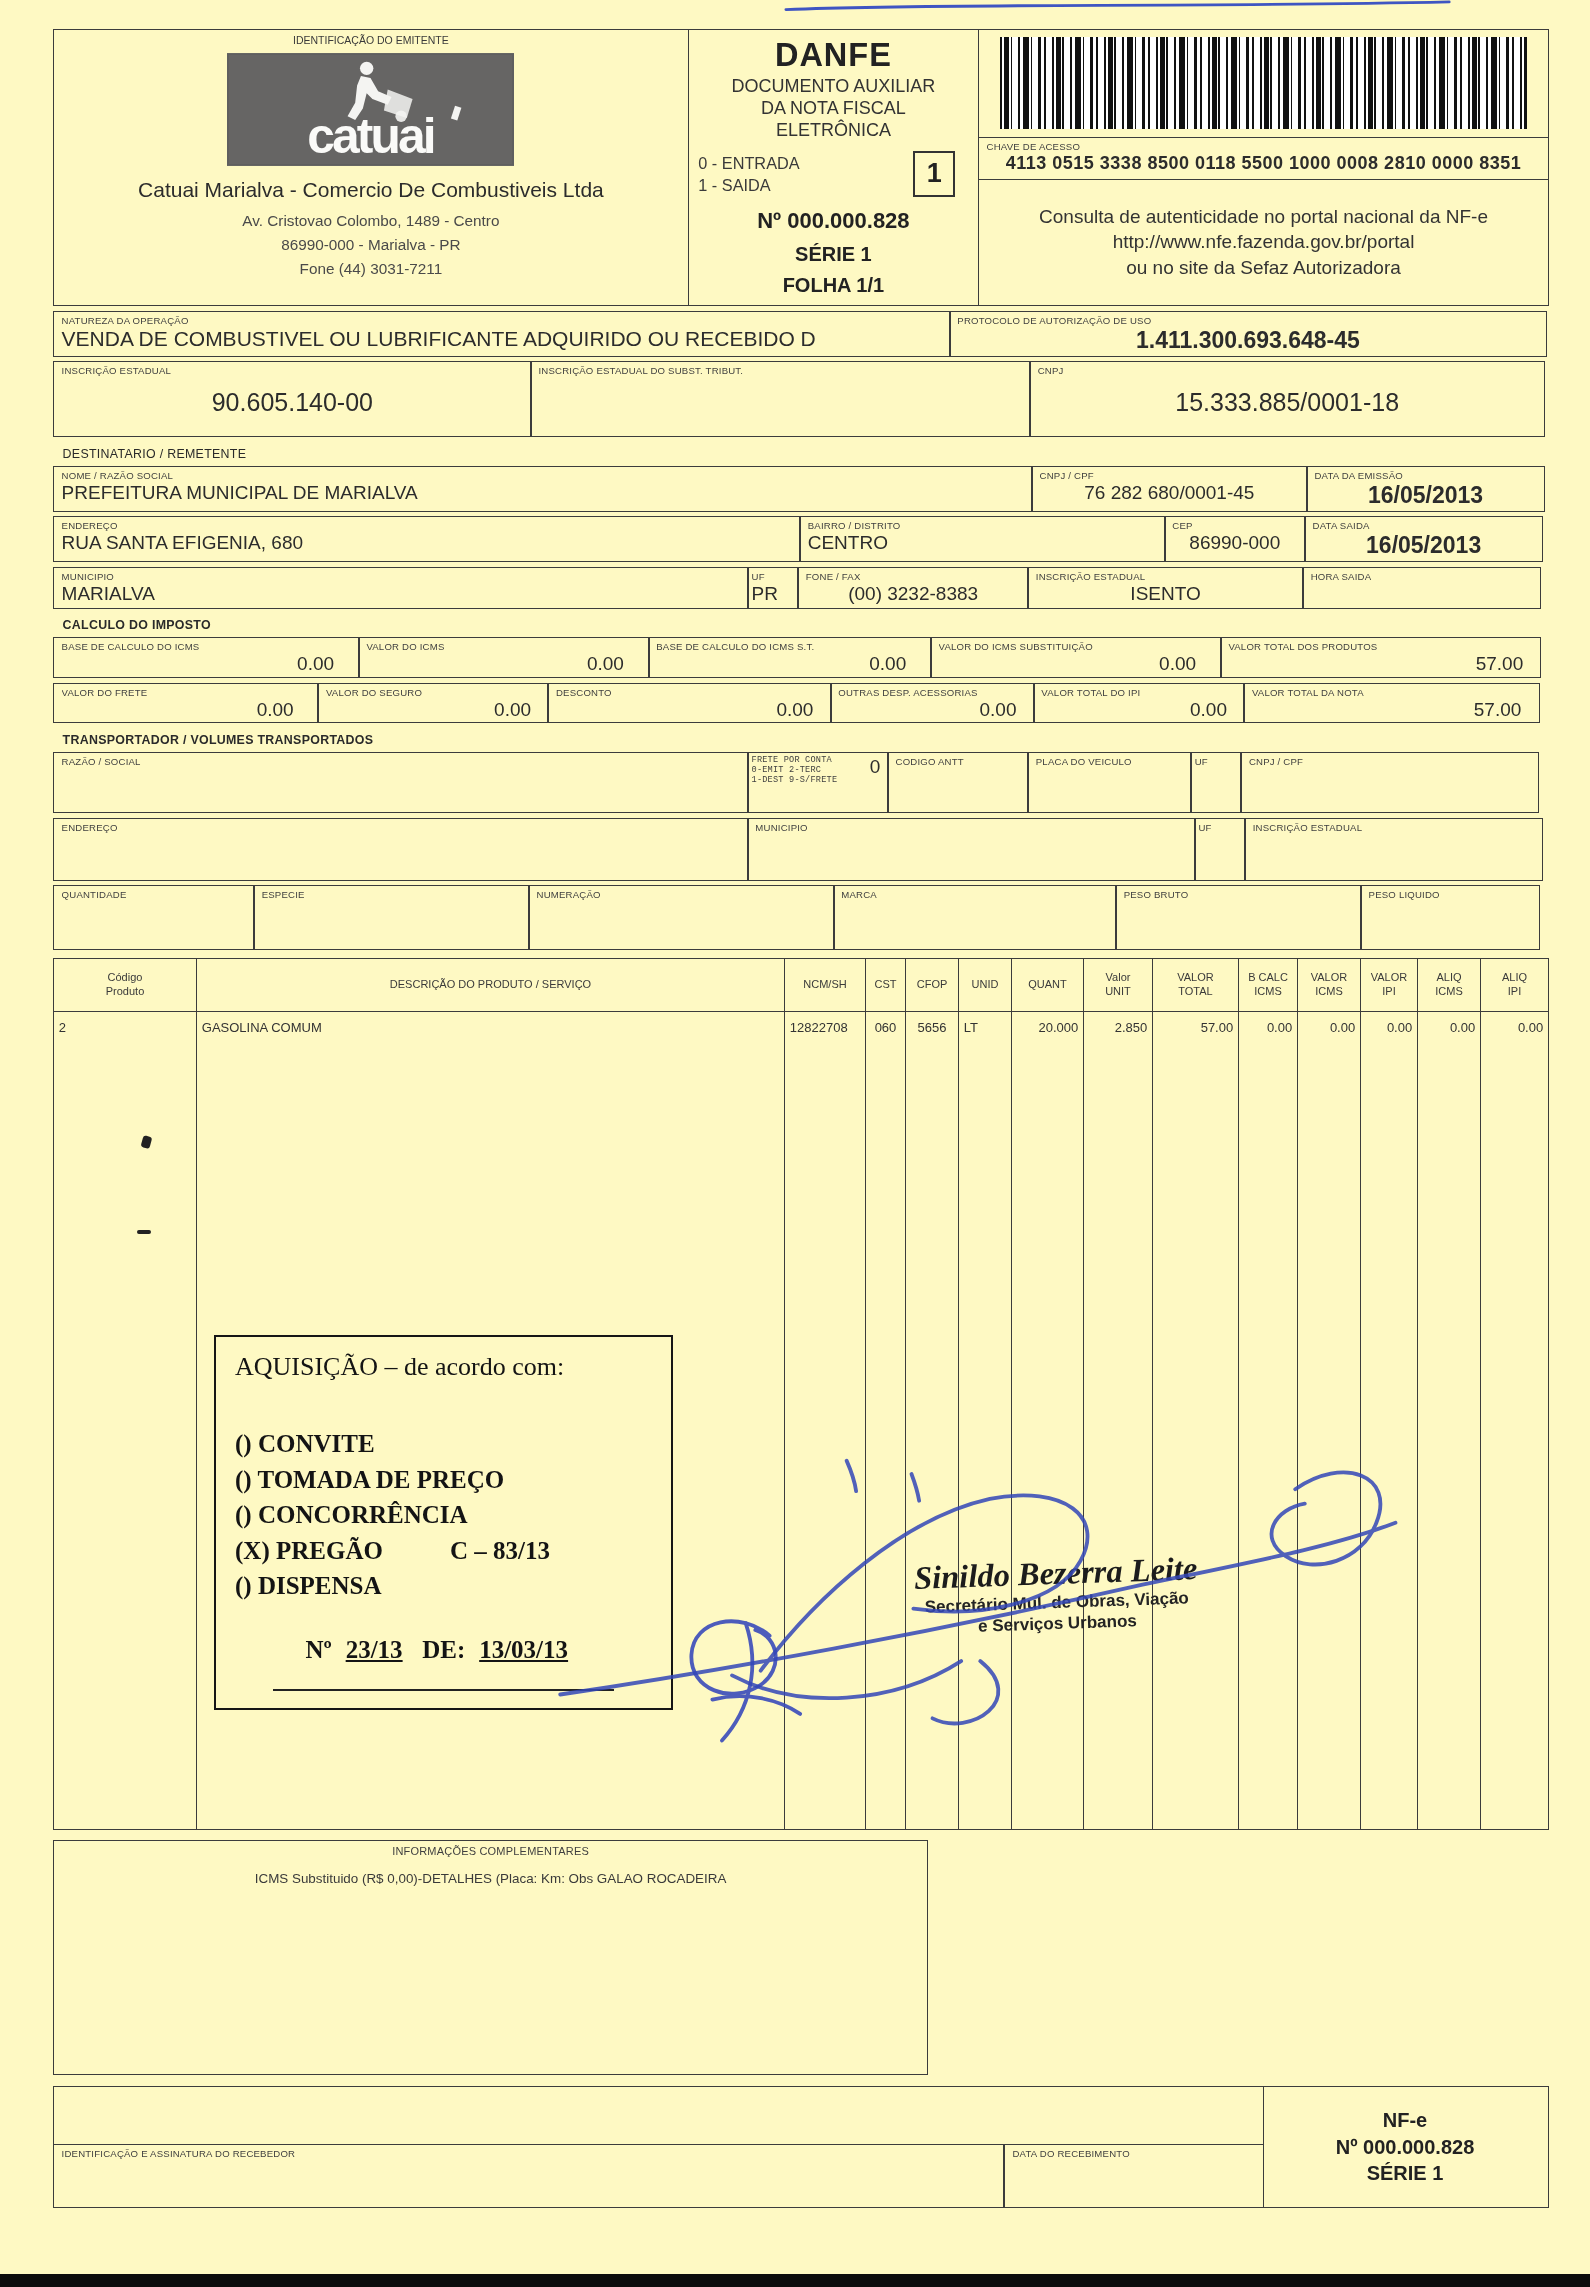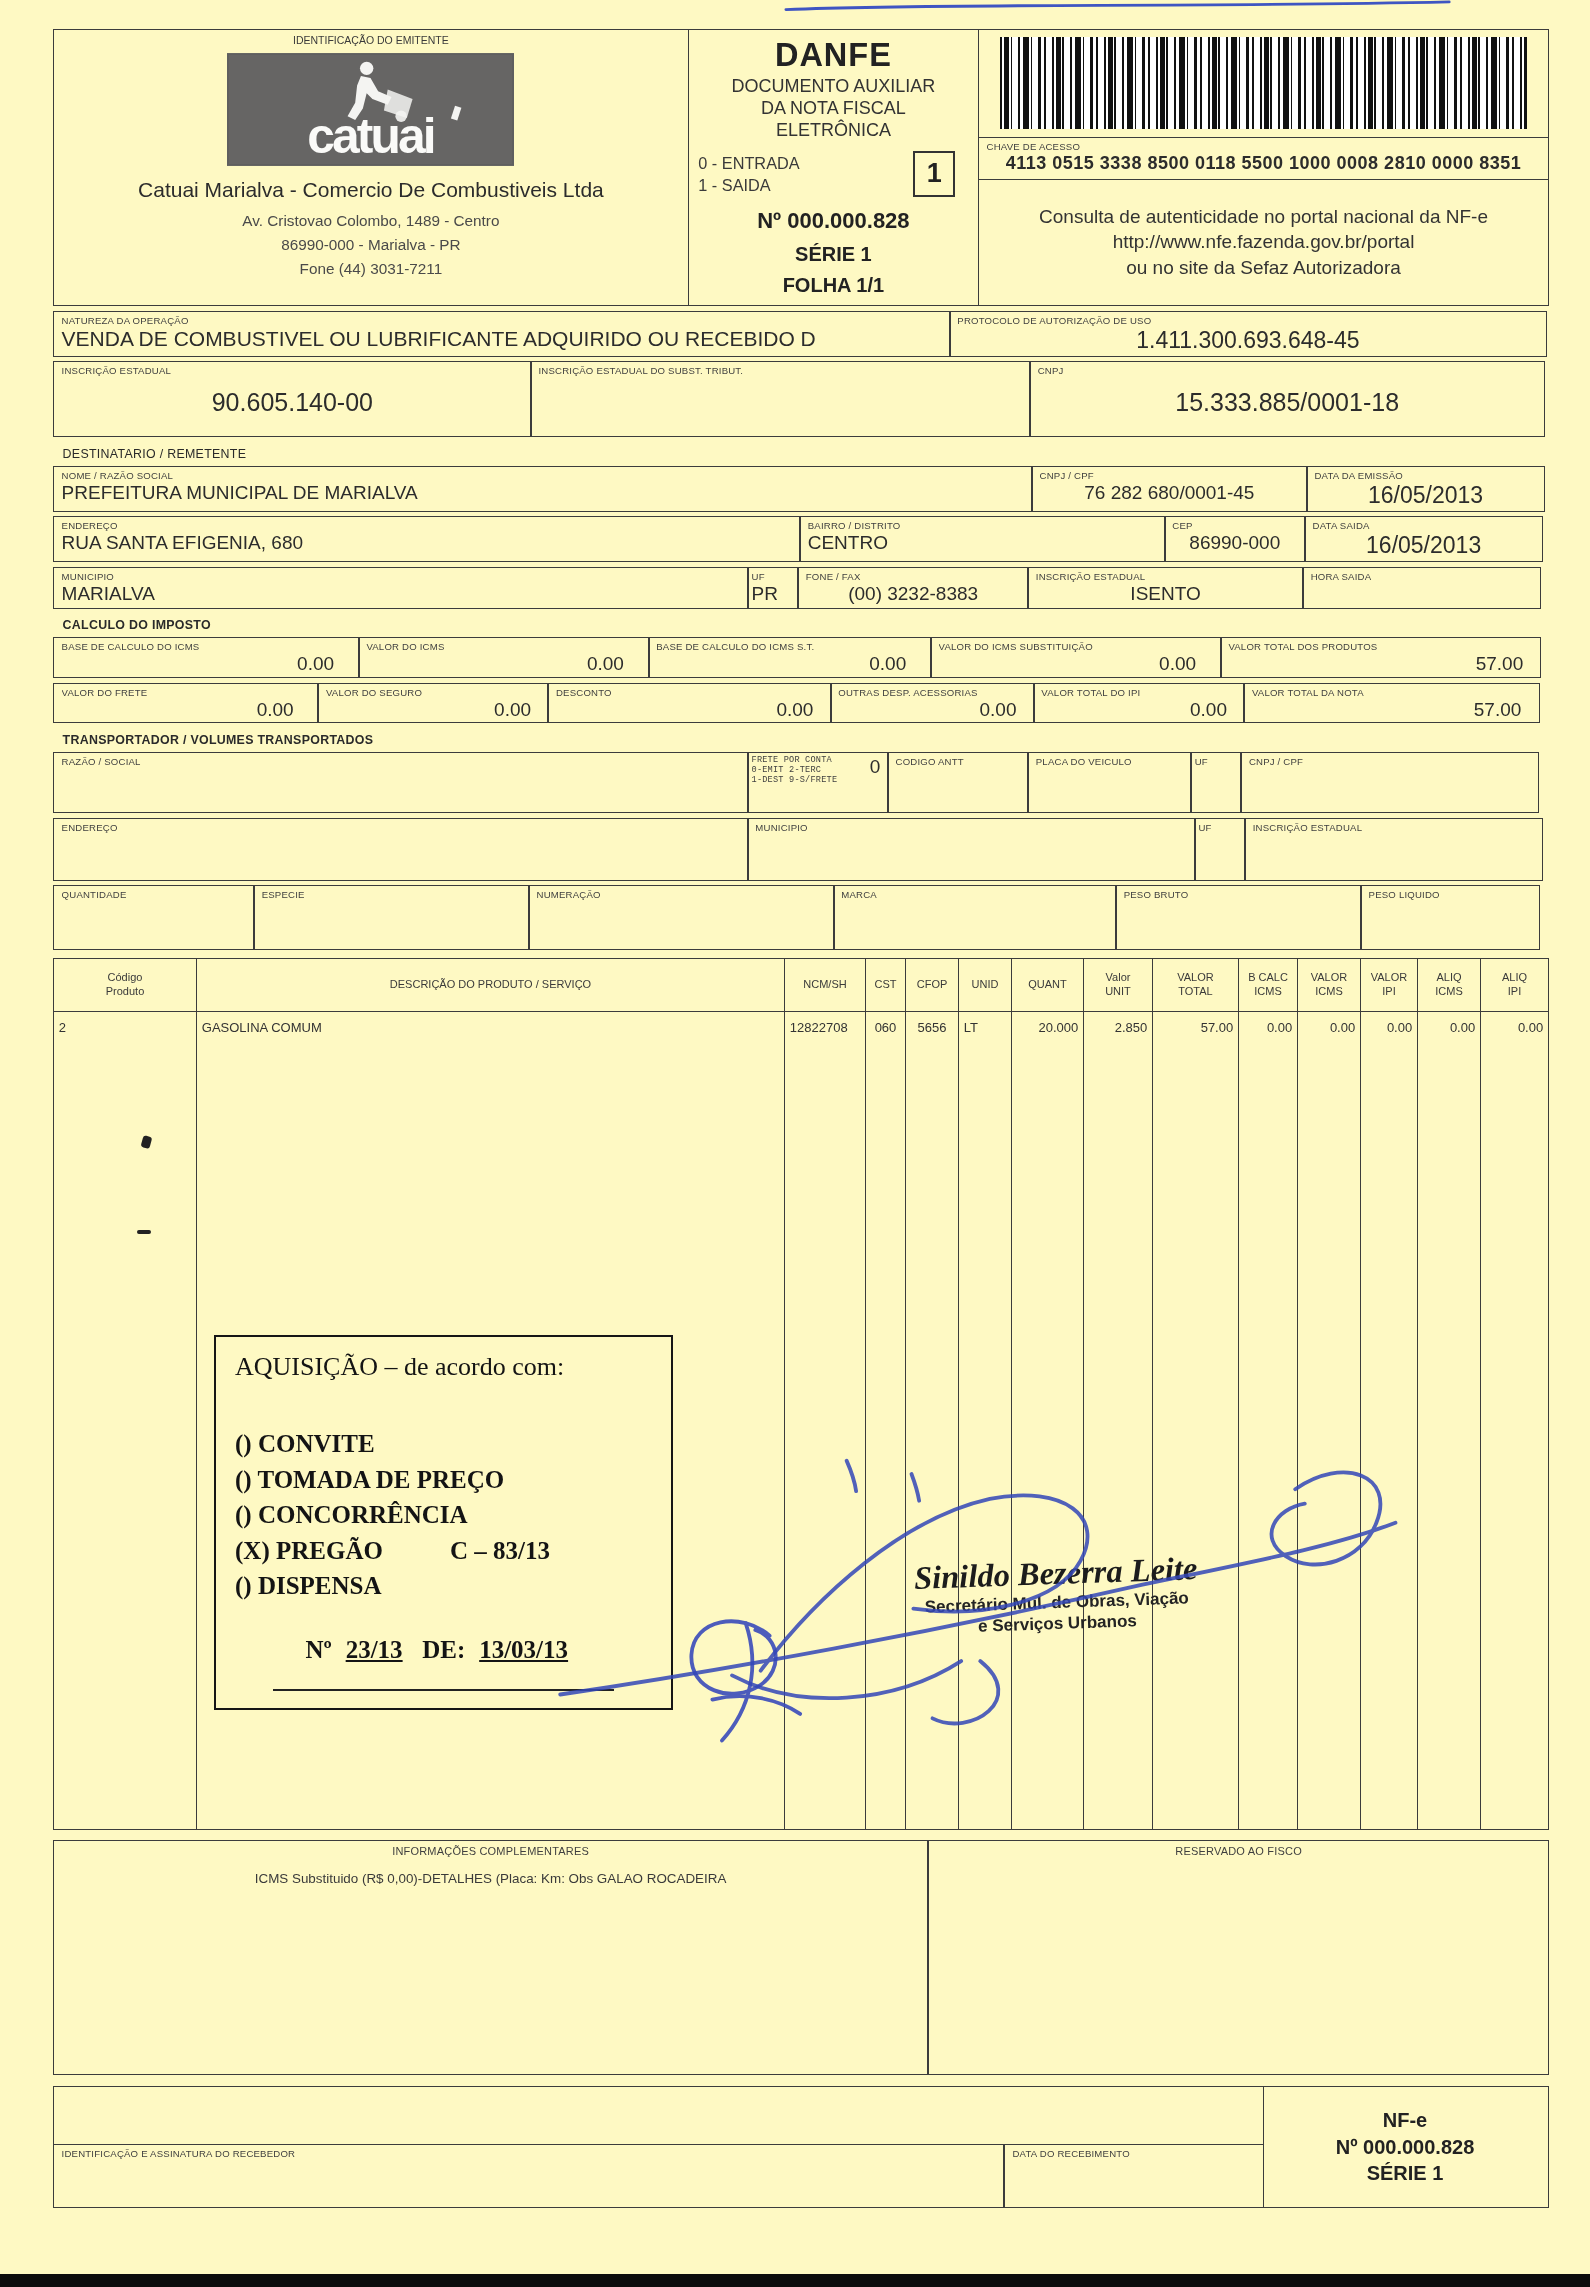--- a/index.html
+++ b/index.html
@@ -8,21 +8,21 @@
   .scan { position:absolute; inset:0; background:#fef9c3; }
 
   .paper { position:absolute; left:53px; top:27px; width:1496px; }
 
   
   .row { display:flex; margin-top:4.8px; }
   .cell { border:1.9px solid #3c3c3c; background:transparent; padding:2.9px 7.6px 1.9px 7.6px; position:relative; }
   .row > .cell + .cell { border-left-width:1.9px; margin-left:-1.9px; }
   .lab { font-size:9.6px; color:#3f3f3f; letter-spacing:0.2px; white-space:nowrap; overflow:hidden; }
   .val { font-size:19px; color:#2c2c2c; margin-top:1px; }
-  .c { text-align:center; } .r { text-align:right; } .b { font-weight:normal; }
+  .c { text-align:center; } .r { text-align:right; } .b { font-weight:bold; }
   .big { font-size:25px; }
   .sec { font-size:12.4px; font-weight:bold; color:#2a2a2a; margin:9.6px 0 0 9.6px; letter-spacing:0.3px; }
 
   
   .top { display:flex; margin-top:1.9px; }
   .emit { width:42.5%; border:1.9px solid #3c3c3c; text-align:center; padding-top:3.8px; }
   .emit-label { font-size:10.5px; color:#3a3a3a; }
   .logo { width:287px; height:113px; margin:7.6px auto 0 auto; display:block; }
   .emit-name { font-size:21px; color:#2c2c2c; margin-top:11.5px; }
   .emit-addr { font-size:15.3px; color:#4a4a4a; margin-top:7.6px; line-height:1.55; white-space:pre-line; }
@@ -461,23 +461,20 @@
       <div class="sig-name">Sinildo Bezerra Leite</div>
       <div class="sig-role">Secretário Mul. de Obras, Viação</div>
       <div class="sig-role">e Serviços Urbanos</div>
     </div>
 
     <div class="info">
       <div class="cell" style="width:58.5%; height:235px">
         <div class="lab" style="font-size:11px">INFORMAÇÕES COMPLEMENTARES</div>
         <div class="info-text">ICMS Substituido (R$ 0,00)-DETALHES (Placa: Km: Obs GALAO ROCADEIRA</div>
       </div>
-      <div class="cell" style="width:41.5%; height:235px">
-        <div class="lab" style="font-size:11px">RESERVADO AO FISCO</div>
-      </div>
     </div>
 
 
     <div class="canhoto">
       <div class="can-left">
         <div class="can-top"></div>
         <div class="can-bot">
           <div class="cell" style="flex:1">
             <div class="lab">IDENTIFICAÇÃO E ASSINATURA DO RECEBEDOR</div>
           </div>

